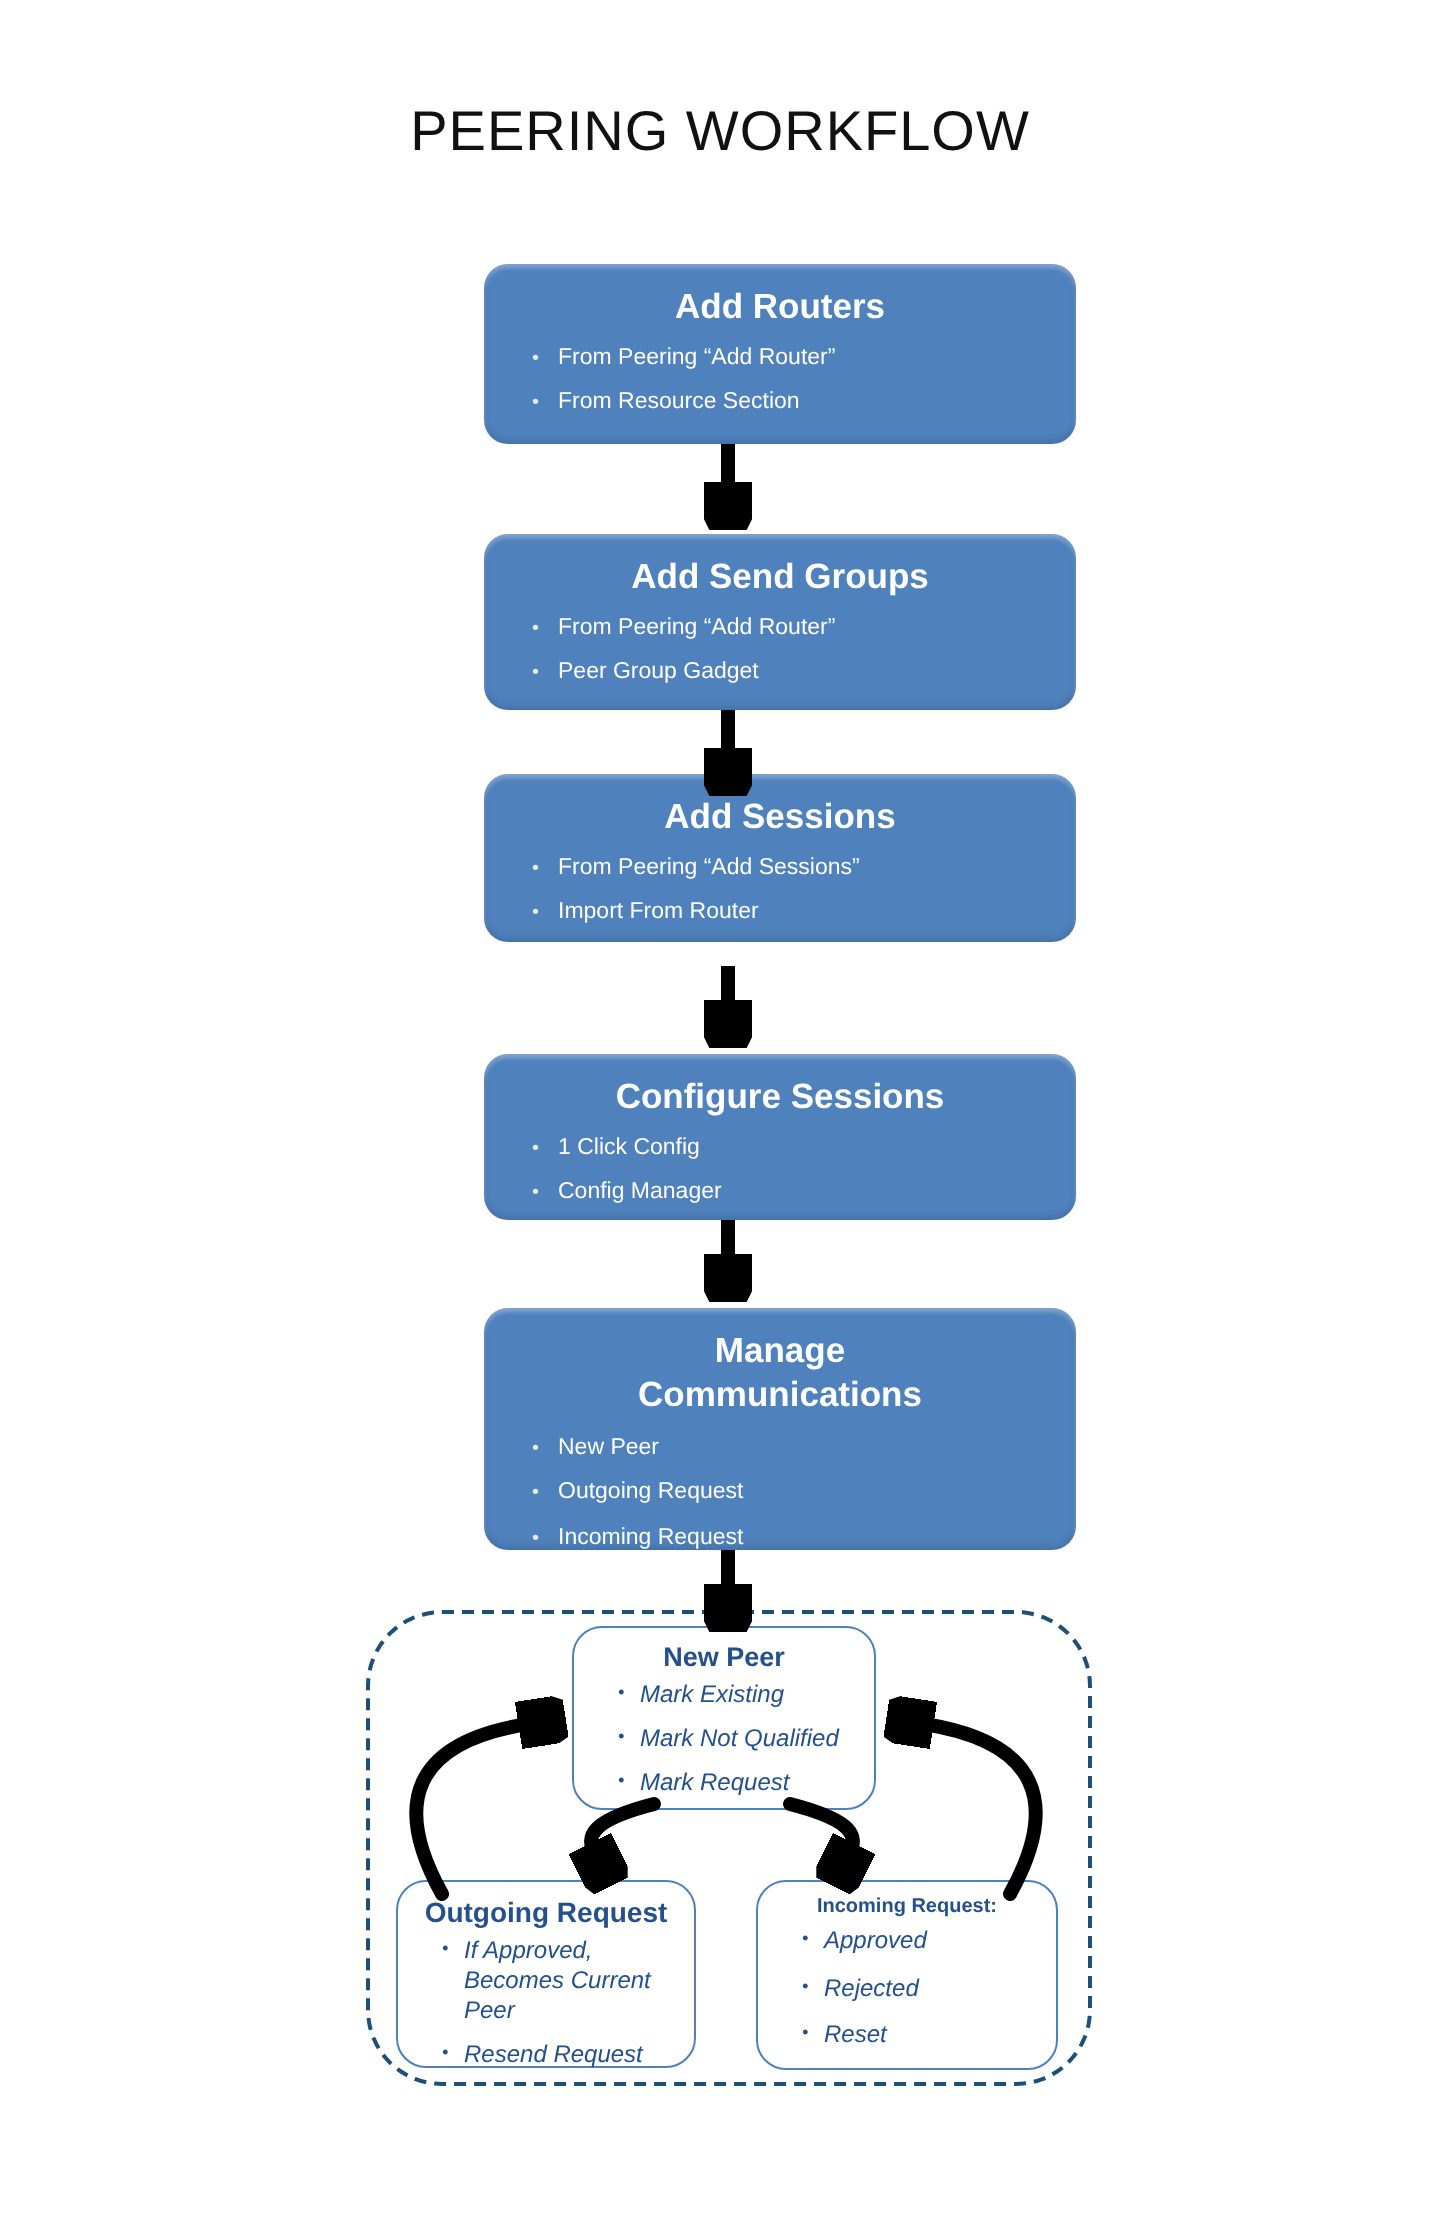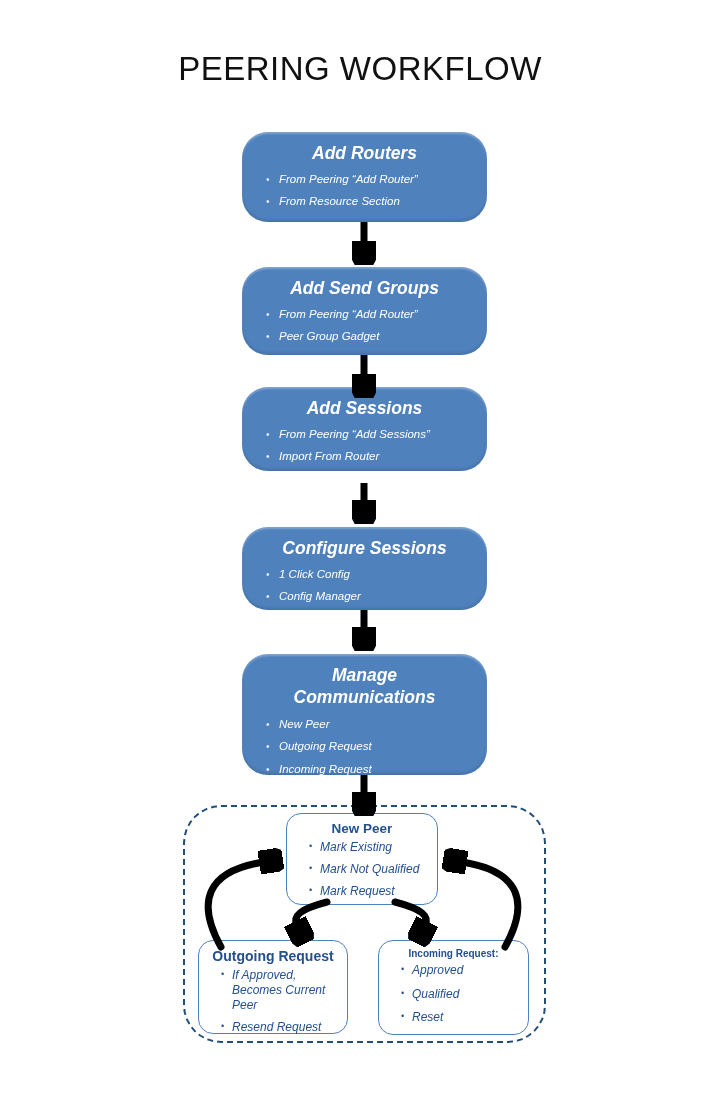--- a/index.html
+++ b/index.html
@@ -2,27 +2,27 @@
 <html><head>
 <meta charset="utf-8">
 <style>
   html,body{margin:0;padding:0;background:#fff;}
   .canvas{
     position:relative;width:720px;height:1113px;margin:0 auto;background:#fff;
     font-family:"Liberation Sans", sans-serif;overflow:hidden;
   }
   .title{
     position:absolute;top:50px;left:0;width:720px;text-align:center;
-    font-size:33px;font-weight:400;color:#111;letter-spacing:.5px;margin:0;
+    font-size:28px;font-weight:400;color:#111;letter-spacing:.5px;margin:0;
   }
   
   .bluebox{
-    position:absolute;left:242px;width:245px;background:#4f81bd;border-radius:26px;
+    position:absolute;left:242px;width:296px;background:#4f81bd;border-radius:12px;
     box-shadow:inset 0 2px 2px rgba(255,255,255,.28), inset 0 -2px 3px rgba(0,0,0,.12);
-    color:#fff;box-sizing:border-box;padding-top:11px;font-style:italic;
+    color:#fff;box-sizing:border-box;padding-top:11px;
   }
   .bluebox h2{
     margin:0 0 7px 0;text-align:center;font-size:17.5px;font-weight:700;color:#fff;line-height:1.25;
   }
   .bluebox h2.narrow{max-width:180px;margin-left:auto;margin-right:auto;margin-bottom:8px;}
   .bluebox ul{list-style:none;margin:0;padding:0 12px 0 24px;}
   .bluebox li{
     position:relative;padding-left:13px;font-size:11.5px;line-height:1.3;margin-bottom:7.5px;color:#fff;
   }
   .bluebox li::before{
@@ -124,21 +124,21 @@
     <ul>
       <li>If Approved, Becomes Current Peer</li>
       <li>Resend Request</li>
     </ul>
   </section>
 
   <section class="whitebox" id="ic">
     <h3>Incoming Request:</h3>
     <ul>
       <li>Approved</li>
-      <li>Qualified</li>
+      <li>Rejected</li>
       <li>Reset</li>
     </ul>
   </section>
 
   <svg class="arrows" viewBox="0 0 720 1113" aria-hidden="true">
     <defs>
       <marker id="head" viewBox="0 0 10 10" refX="2" refY="5" markerWidth="3.4" markerHeight="3.4" orient="auto">
         <path d="M0 0 L10 5 L0 10 Z" fill="#000" stroke="none"></path>
       </marker>
     </defs>

